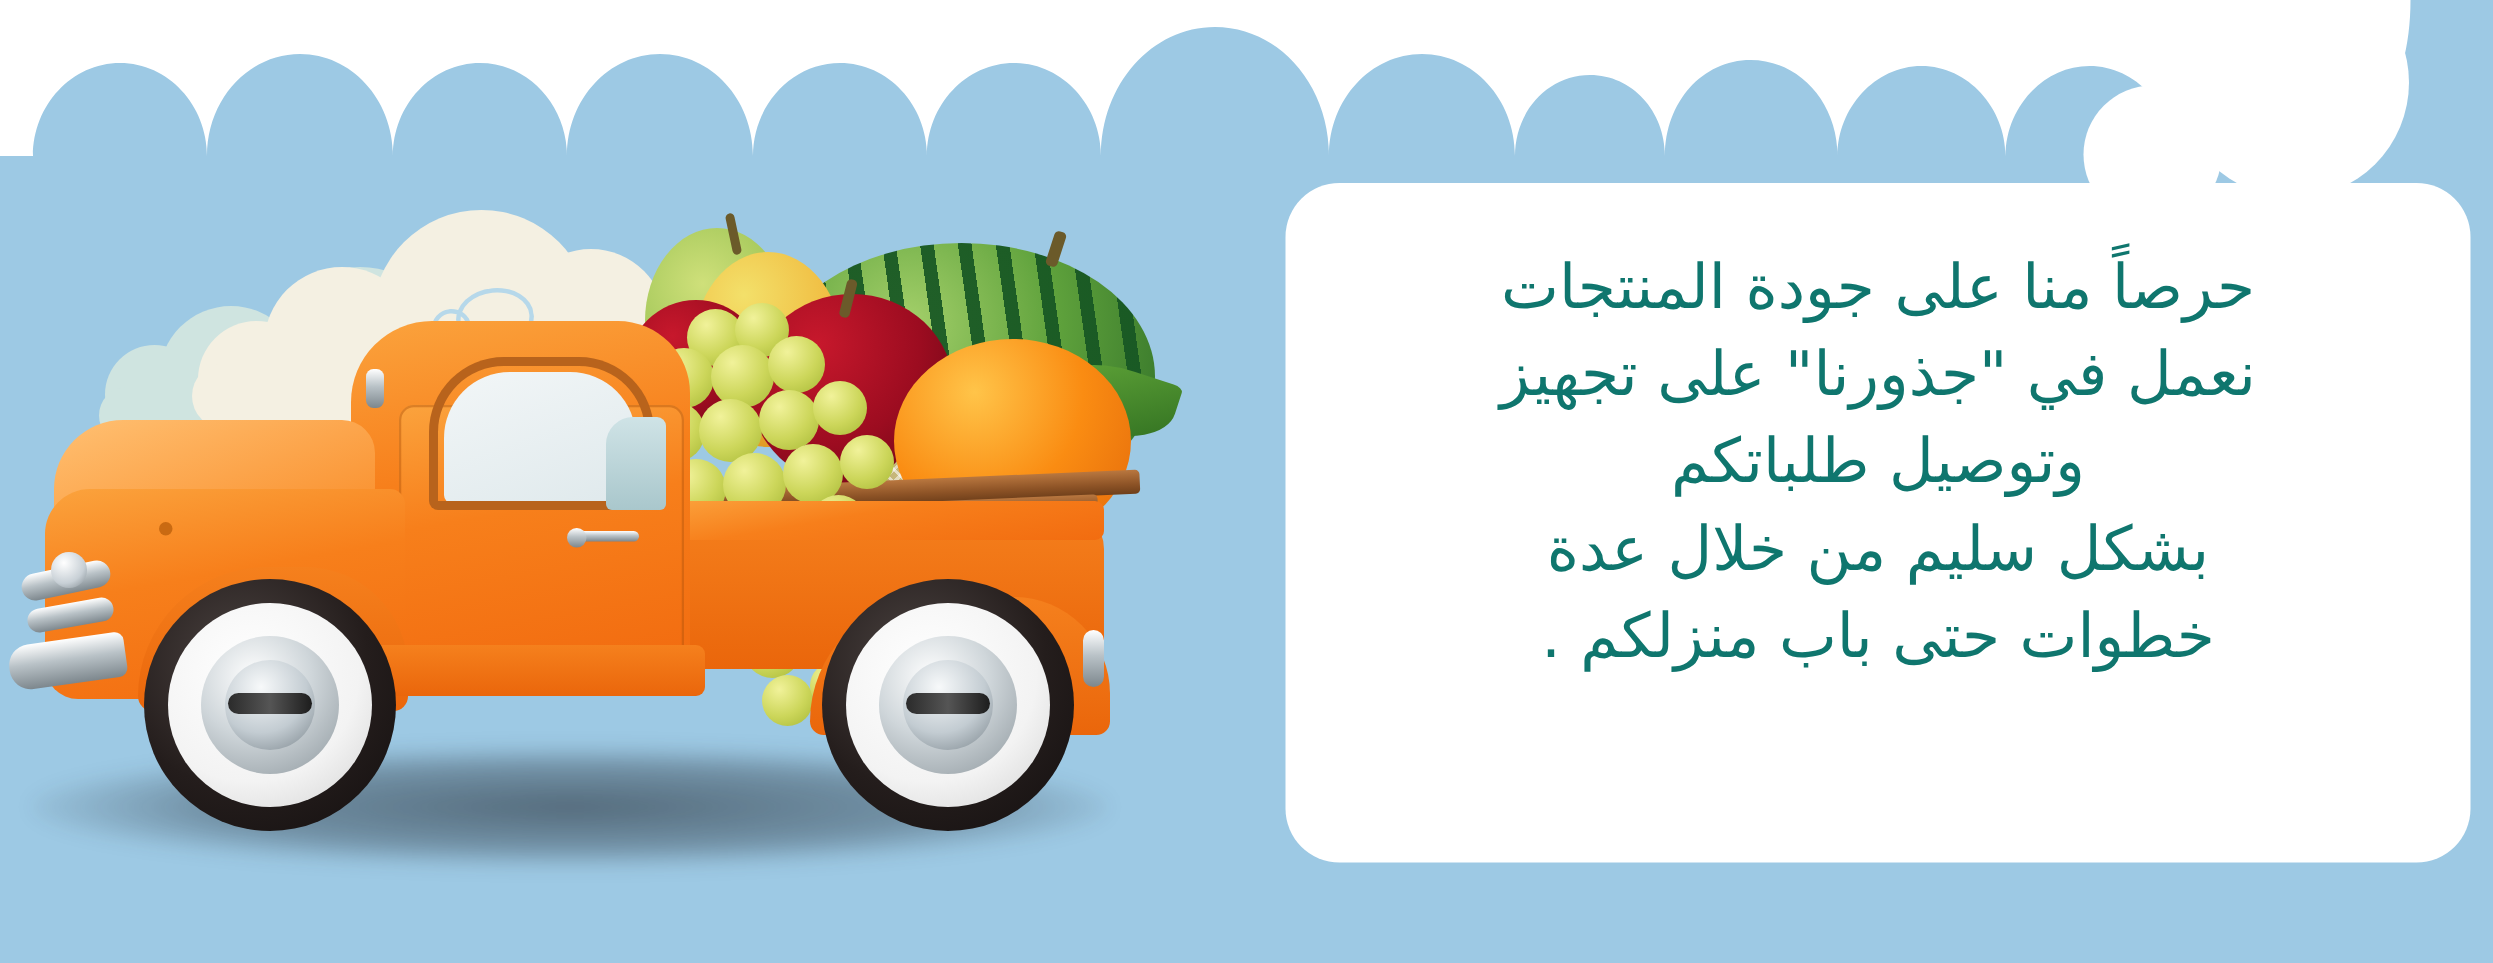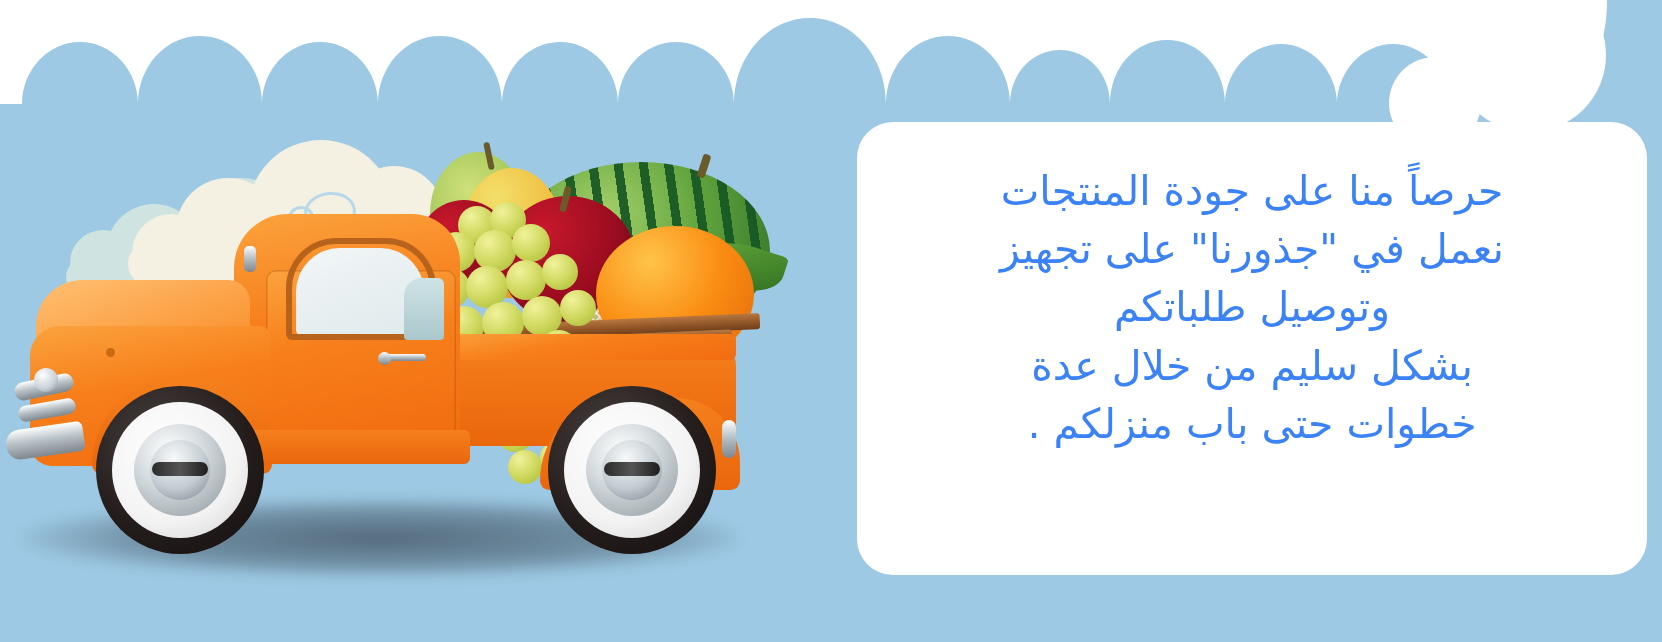--- a/index.html
+++ b/index.html
@@ -125,21 +125,21 @@
   .card{
     position:absolute;
     background:#ffffff;
     border-radius:36px;
   }
 
   .card-text{
     position:absolute;
     direction:rtl;
     text-align:center;
-    color:#3b82f6;
+    color:#0f766e;
     font-family:"DejaVu Sans","Liberation Sans",sans-serif;
     font-size:41px;
     line-height:1.42;
     font-weight:400;
     white-space:pre-line;
     letter-spacing:0px;
   }
 </style>
 </head>
 <body>

